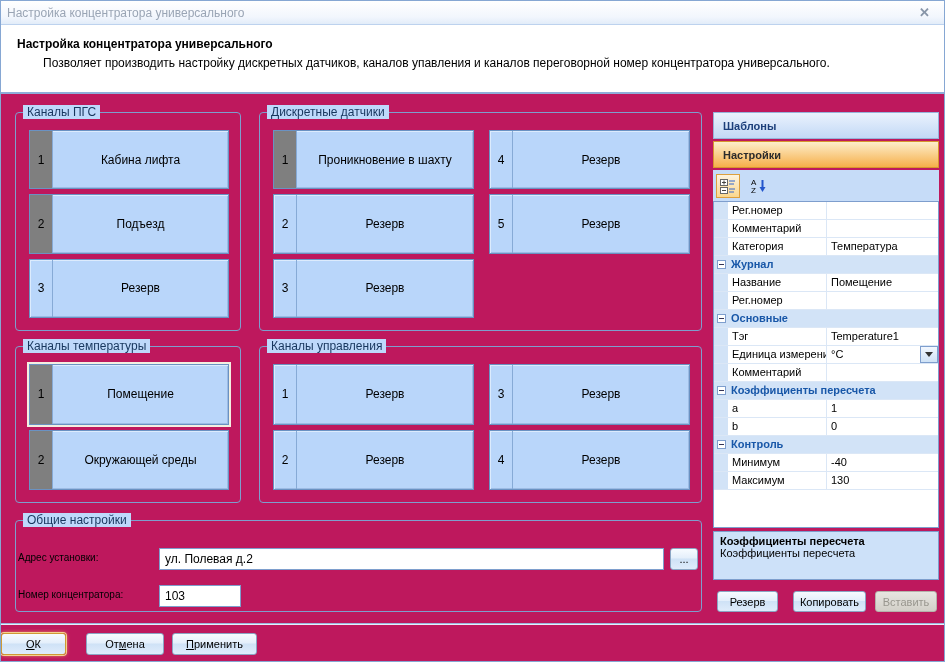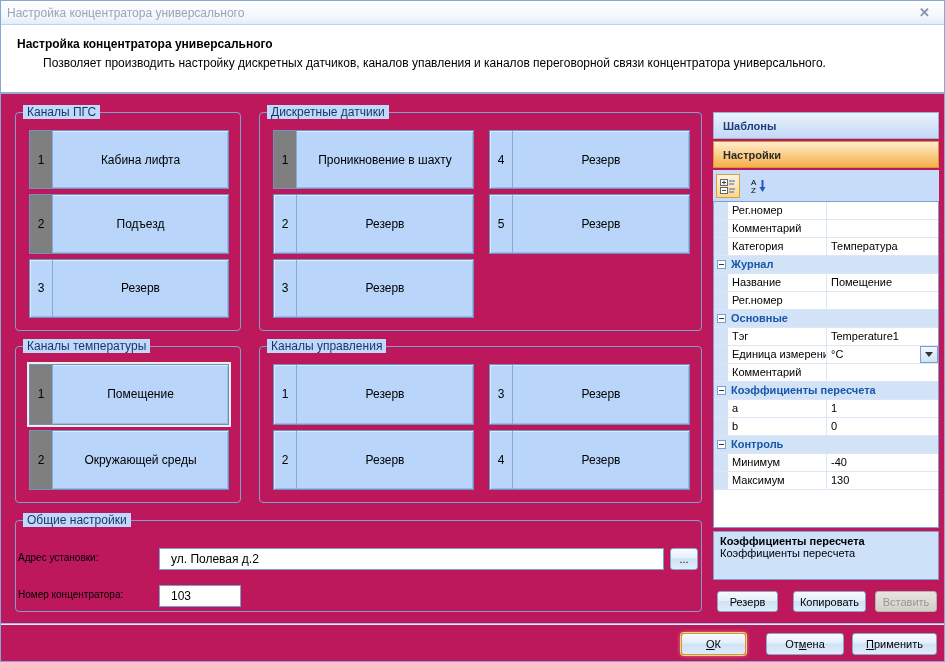--- a/index.html
+++ b/index.html
@@ -36,21 +36,21 @@
   .channel.selected { box-shadow:0 0 0 2px #f3efe2, inset 1px 1px 0 #dcebfd, inset -1px -1px 0 #9cbbe4; }
   .channel .num { width:23px; flex:0 0 23px; border-right:1px solid #86aad6;
     display:flex; align-items:center; justify-content:center; font-size:12px; }
   .channel .num.dark { background:#7f7f7f; }
   .channel .chlabel { flex:1; display:flex; align-items:center; justify-content:center;
     font-size:12px; text-align:center; padding:16px 4px; }
 
   
   .flabel { position:absolute; left:2px; font-size:10px; }
   .text { position:absolute; height:22px; border:1px solid #7e9ecd; background:#fff;
-    font-family:"Liberation Sans", sans-serif; font-size:12px; padding:0 11px; }
+    font-family:"Liberation Sans", sans-serif; font-size:12px; padding:0 5px; }
 
   .btn { height:22px; font-size:11px; color:#000; border:1px solid #8ba6c4; border-radius:3px;
     background:linear-gradient(#f7fbff,#e4effb 45%,#cfe2f6 50%,#dfecfb);
     font-family:"Liberation Sans", sans-serif; cursor:default; }
   .btn.focused { border-color:#cf9a34; box-shadow:0 0 0 1px #f6d28e, 0 0 4px #efbb63; }
   .btn.disabled { background:linear-gradient(#e7e5e0,#d2cfc8); border-color:#b5b2aa; color:#98968e; }
   .u { text-decoration:underline; }
 
   
   .side { position:absolute; left:712px; top:111px; width:226px; }
@@ -79,35 +79,35 @@
 
   .pdesc { margin-top:3px; height:49px; background:#cde1f9; border:1px solid #7e9ecd; padding:3px 6px; }
   .pdesc-title { font-size:11px; font-weight:bold; }
   .pdesc-text { font-size:11px; }
   .side-buttons { margin-top:11px; display:flex; padding-left:4px; }
   .side-buttons .btn { height:21px; }
 
   
   .footer { position:absolute; left:0; top:622px; width:100%; height:40px;
     border-top:1px solid #9bb8dd; box-shadow:inset 0 1px 0 #e6f0fc;
-    display:flex; align-items:center; justify-content:flex-end; padding-right:7px; }
+    display:flex; align-items:center; justify-content:flex-start; padding-right:7px; }
 </style>
 </head>
 <body>
 
 <div class="window">
 
   <div class="titlebar">
     <span class="title">Настройка концентратора универсального</span>
     <span class="close">✕</span>
   </div>
 
   <div class="header">
     <div class="h-title">Настройка концентратора универсального</div>
-    <div class="h-desc">Позволяет производить настройку дискретных датчиков, каналов упавления и каналов переговорной связи концентратора универсального.</div>
+    <div class="h-desc">Позволяет производить настройку дискретных датчиков, каналов упавления и каналов переговорной номер концентратора универсального.</div>
   </div>
 
   <div class="group" style="left:14px; top:111px; width:226px; height:219px;">
     <span class="group-label">Каналы ПГС</span>
     <div class="channels rows3">
         <div class="channel">
           <div class="num dark">1</div>
           <div class="chlabel">Кабина лифта</div>
         </div>
         <div class="channel">

